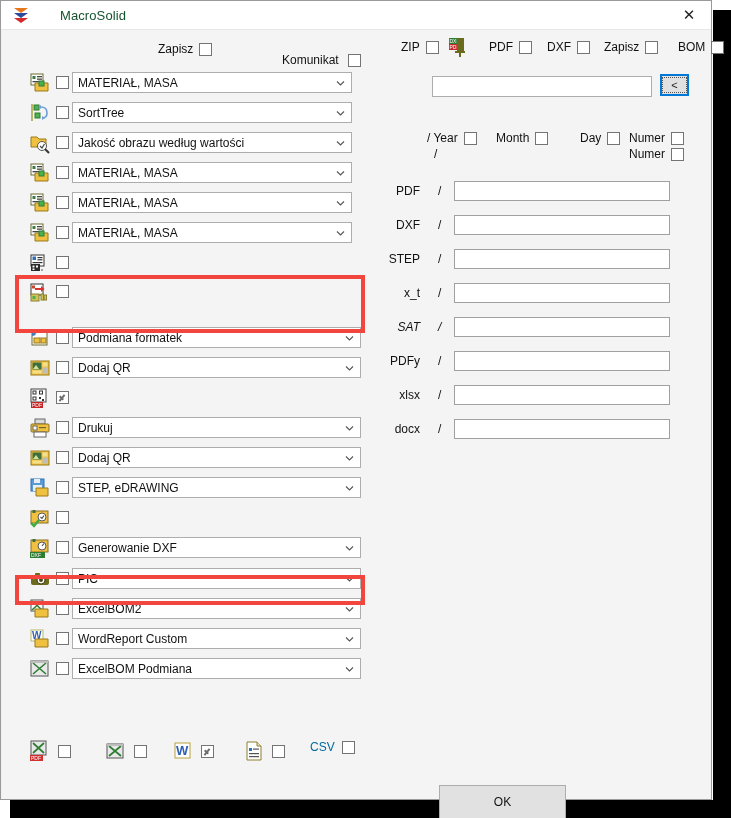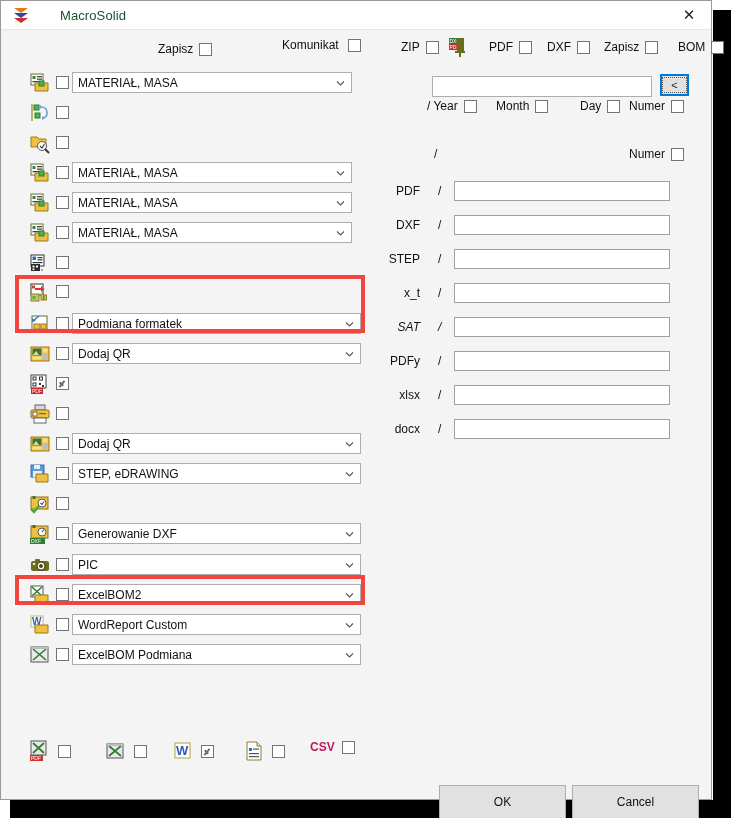--- a/index.html
+++ b/index.html
@@ -58,21 +58,21 @@
 
   
   .right{position:absolute;left:370px;top:0;width:339px;height:769px;}
   .rhead{position:absolute;left:16px;top:0;width:339px;height:34px;}
   .rhitem{position:absolute;display:flex;align-items:center;gap:6px;}
 
   .pathbox{position:absolute;left:60px;top:46px;width:220px;height:21px;background:#fff;border:1px solid #adadad;box-sizing:border-box;}
   .backbtn{position:absolute;left:288px;top:44px;width:29px;height:22px;background:#e1e1e1;border:2px solid #0078d7;box-sizing:border-box;display:flex;align-items:center;justify-content:center;}
   .backbtn .inner{width:23px;height:14px;border:1px dotted #555;display:flex;align-items:center;justify-content:center;font-size:11px;color:#222;line-height:1;}
 
-  .dtrow{position:absolute;left:0;top:66px;width:339px;height:24px;text-decoration:underline;}
+  .dtrow{position:absolute;left:0;top:98px;width:339px;height:24px;text-decoration:underline;}
   .dtitem{position:absolute;display:flex;align-items:center;gap:6px;}
   .dtrow2{position:absolute;left:0;top:114px;width:339px;height:24px;}
 
   .frow{position:absolute;width:339px;height:33px;}
   .frow .flabel{position:absolute;left:0;width:48px;text-align:right;top:4px;font-size:12px;color:#111;}
   .frow .fslash{position:absolute;left:66px;top:4px;font-size:12px;color:#111;}
   .frow .finput{position:absolute;left:82px;top:1px;width:216px;height:20px;background:#fff;border:1px solid #a0a0a0;box-sizing:border-box;}
 
   
   .footer{position:absolute;left:0;top:745px;width:709px;height:52px;}
@@ -103,21 +103,21 @@
       <div class="title-close">✕</div>
     </div>
 
     <div class="client">
 
       <div class="toprow">
         <div class="topitem" style="left:156px;top:12px;">
           <span class="lbl">Zapisz</span>
           <span class="cb"></span>
         </div>
-        <div class="topitem" style="left:280px;top:8px;gap:9px;">
+        <div class="topitem" style="left:280px;top:23px;gap:9px;">
           <span class="lbl">Komunikat</span>
           <span class="cb"></span>
         </div>
       </div>
 
       <div class="rows">
 
         <div class="row">
           <span class="ricon">
             <svg width="22" height="22" viewBox="0 0 22 22">
@@ -146,32 +146,48 @@
             <svg width="22" height="22" viewBox="0 0 22 22">
               <rect x="2" y="2" width="2" height="17" fill="#b8b86a"></rect>
               <rect x="5" y="3" width="5" height="5" fill="#4caf50" stroke="#2e7d32"></rect>
               <rect x="6" y="11" width="5" height="5" fill="#4caf50" stroke="#2e7d32"></rect>
               <path d="M12 5 Q18 5 18 11 Q18 16 13 16" stroke="#6f9fd8" fill="none" stroke-width="1.6"></path>
               <polygon points="12,3 12,7 9,5" fill="#6f9fd8"></polygon>
               <polygon points="13,14 13,18 16,16" fill="#6f9fd8"></polygon>
             </svg>
           </span>
           <span class="cb rcb"></span>
+          <div class="combo">
+            <span class="ctext">SortTree</span>
+            <span class="carrow">
+              <svg width="9" height="9" viewBox="0 0 9 9">
+                  <path d="M1 2.5 L4.5 6 L8 2.5" stroke="#555" fill="none" stroke-width="1.1"></path>
+                </svg>
+            </span>
+          </div>
         </div>
 
         <div class="row">
           <span class="ricon">
             <svg width="22" height="22" viewBox="0 0 22 22">
               <path d="M2 5 L8 5 L10 7 L17 7 L17 15 L2 15 Z" fill="#f0c040" stroke="#9a7a1a"></path>
               <circle cx="13" cy="14" r="4.5" fill="#fff" stroke="#555"></circle>
               <path d="M16 17 L20 21" stroke="#333" stroke-width="2"></path>
               <path d="M11 14 L13 16 L15.5 12" stroke="#444" fill="none" stroke-width="1.2"></path>
             </svg>
           </span>
           <span class="cb rcb"></span>
+          <div class="combo">
+            <span class="ctext">Jakość obrazu według wartości</span>
+            <span class="carrow">
+              <svg width="9" height="9" viewBox="0 0 9 9">
+                  <path d="M1 2.5 L4.5 6 L8 2.5" stroke="#555" fill="none" stroke-width="1.1"></path>
+                </svg>
+            </span>
+          </div>
         </div>
 
         <div class="row">
           <span class="ricon">
             <svg width="22" height="22" viewBox="0 0 22 22">
               <rect x="2" y="2" width="12" height="11" fill="#fff" stroke="#6b6b2e"></rect>
               <rect x="3.5" y="4" width="3" height="3" fill="#3f7a3f"></rect>
               <rect x="8" y="4" width="5" height="1.3" fill="#444"></rect>
                 <rect x="8" y="6.5" width="5" height="1.3" fill="#444"></rect>
               <rect x="3.5" y="9" width="9" height="1.3" fill="#444"></rect>
@@ -262,21 +278,21 @@
               <path d="M6 6 L12 6 L12 4 L15.5 7 L12 10 L12 8 L6 8 Z" fill="#d9342b"></path>
               <rect x="2" y="12" width="8" height="7" fill="#cfc45a" stroke="#8a8030"></rect>
               <rect x="3.5" y="14" width="3" height="3" fill="#4caf50"></rect>
               <rect x="12" y="12" width="2.5" height="6" fill="#cfc45a" stroke="#8a8030"></rect>
               <rect x="15" y="13" width="2.5" height="5" fill="#cfc45a" stroke="#8a8030"></rect>
             </svg>
           </span>
           <span class="cb rcb"></span>
         </div>
 
-        <div class="row" style="margin-top:1px;">
+        <div class="row" style="margin-top:15px;">
           <span class="ricon">
             <svg width="22" height="22" viewBox="0 0 22 22">
               <rect x="3" y="3" width="15" height="15" fill="#fff" stroke="#6b6b2e"></rect>
               <rect x="5" y="11" width="6" height="5" fill="#f0c040" stroke="#9a7a1a"></rect>
               <rect x="12" y="11" width="5" height="5" fill="#f0c040" stroke="#9a7a1a"></rect>
               <path d="M4 8 L10 3" stroke="#3d7ab8" stroke-width="1.6"></path>
               <polygon points="3,9 3,5 7,8" fill="#3d7ab8"></polygon>
             </svg>
           </span>
           <span class="cb rcb"></span>
@@ -335,20 +351,28 @@
           <span class="ricon">
             <svg width="22" height="22" viewBox="0 0 22 22">
               <rect x="6" y="2" width="10" height="5" fill="#d9d9d9" stroke="#666"></rect>
               <rect x="2" y="7" width="18" height="8" rx="1" fill="#f0c040" stroke="#8a7020"></rect>
               <rect x="4" y="9" width="4" height="4" fill="#fff" stroke="#666"></rect>
               <rect x="10" y="10" width="7" height="1.2" fill="#6b6b2e"></rect>
               <rect x="5" y="15" width="12" height="5" fill="#fff" stroke="#666"></rect>
             </svg>
           </span>
           <span class="cb rcb"></span>
+          <div class="combo wide">
+            <span class="ctext">Drukuj</span>
+            <span class="carrow">
+              <svg width="9" height="9" viewBox="0 0 9 9">
+                  <path d="M1 2.5 L4.5 6 L8 2.5" stroke="#555" fill="none" stroke-width="1.1"></path>
+                </svg>
+            </span>
+          </div>
         </div>
 
         <div class="row">
           <span class="ricon">
             <svg width="22" height="22" viewBox="0 0 22 22">
               <rect x="2" y="4" width="18" height="14" fill="#f0c040" stroke="#9a7a1a"></rect>
               <rect x="3.5" y="5.5" width="9" height="7" fill="#3f6f3f"></rect>
               <polygon points="4,12 7,8 10,12" fill="#cfe3a0"></polygon>
               <rect x="13.5" y="5.5" width="5" height="4" fill="#f5e08a"></rect>
               <rect x="3.5" y="13.5" width="9" height="3" fill="#f5e08a"></rect>
@@ -546,21 +570,21 @@
               <rect x="6" y="8" width="3" height="3" fill="#2f6fb5"></rect>
               <rect x="10" y="8.5" width="6" height="1.2" fill="#555"></rect>
               <rect x="6" y="13" width="10" height="1.2" fill="#555"></rect>
               <rect x="6" y="16" width="10" height="1.2" fill="#555"></rect>
             </svg>
           </span>
           <span class="cb"></span>
         </div>
 
         <div class="bi" style="left:308px;top:5px;">
-          <span class="lbl" style="font-weight:bold;color:#be185d;">CSV</span>
+          <span class="lbl" style="font-weight:normal;color:#0369a1;">CSV</span>
           <span class="cb"></span>
         </div>
       </div>
 
       <div class="right">
 
         <div class="rhead">
           <div class="rhitem" style="left:13px;top:10px;">
             <span class="lbl">ZIP</span>
             <span class="cb"></span>
@@ -669,18 +693,17 @@
         </div>
         <div class="frow" style="top:388px;">
           <span class="flabel">docx</span>
           <span class="fslash">/</span>
           <span class="finput"></span>
         </div>
       </div>
 
       <div class="footer">
         <div class="btn ok">OK</div>
-        <div class="btn cancel">Cancel</div>
       </div>
 
     </div>
   </div>
 </div>
 
 </body></html>

